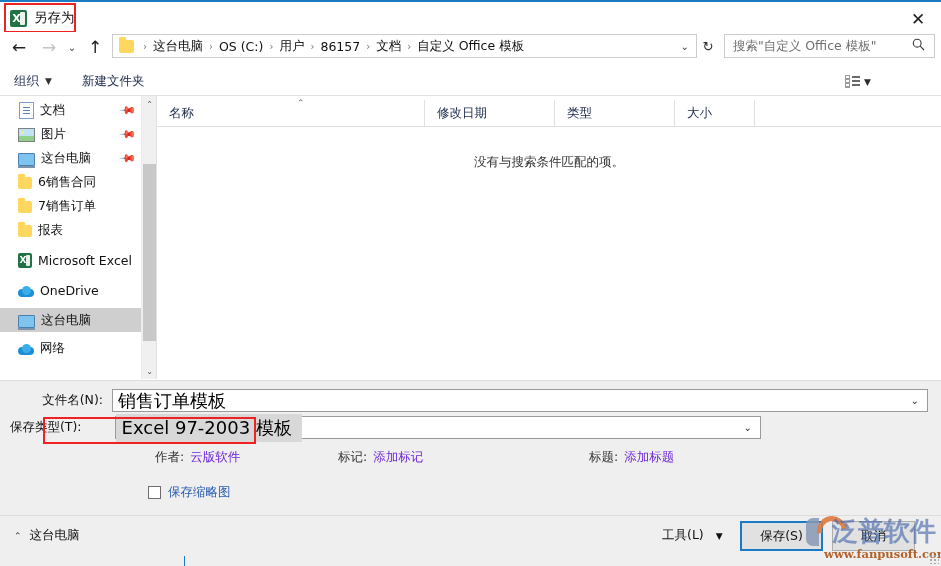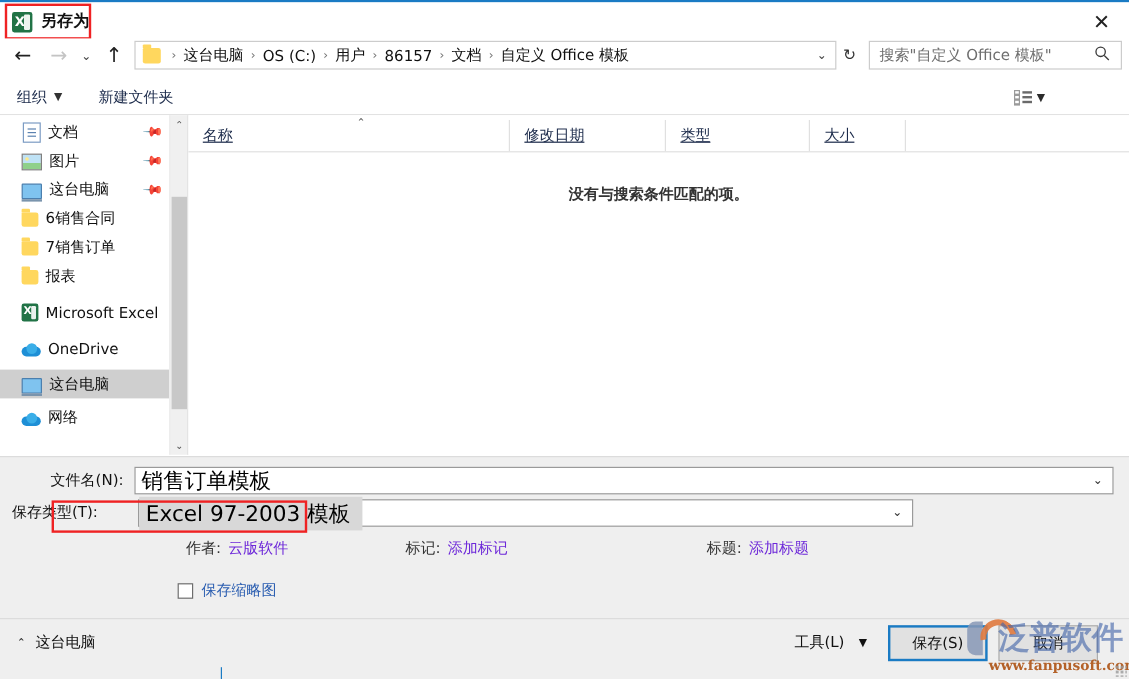--- a/index.html
+++ b/index.html
@@ -15,21 +15,21 @@
   .win-top-border{position:absolute;left:0;top:0;width:941px;height:2px;background:#1a7bc4;}
   .titlebar{position:absolute;left:0;top:2px;width:941px;height:30px;background:#ffffff;}
   .title-wrap{position:absolute;left:7px;top:4px;display:flex;align-items:center;gap:7px;
      height:24px;padding:0 8px 0 3px;box-sizing:border-box;}
   .title-red{position:absolute;left:4px;top:1px;width:72px;height:30px;border:2.5px solid #ef2223;box-sizing:border-box;}
   .xl-icon{width:17px;height:17px;border-radius:2px;background:#217346;position:relative;flex:0 0 auto;
      display:flex;align-items:center;justify-content:center;}
   .xl-icon span{color:#fff;font-size:11px;font-weight:bold;font-family:"DejaVu Sans",sans-serif;line-height:1;}
   .xl-icon::after{content:"";position:absolute;right:2px;top:2px;bottom:2px;width:5px;background:#fff;opacity:.92;border-radius:1px;}
   .xl-icon span{position:relative;z-index:2;left:-2px;}
-  .title-text{font-size:13.5px;color:#111;white-space:nowrap;font-weight:bold;}
+  .title-text{font-size:13.5px;color:#111;white-space:nowrap;}
   .close-btn{position:absolute;right:0;top:2px;width:46px;height:30px;display:flex;align-items:center;justify-content:center;
     font-size:17px;color:#222;font-family:"DejaVu Sans",sans-serif;cursor:default;}
 
   
   .navbar{position:absolute;left:0;top:32px;width:941px;height:30px;background:#ffffff;}
   .nav-btn{position:absolute;top:0;height:30px;display:flex;align-items:center;justify-content:center;color:#444;}
   .nav-back{left:6px;width:26px;font-size:17px;color:#222;}
   .nav-fwd{left:36px;width:26px;font-size:17px;color:#c4c4c4;}
   .nav-recent{left:62px;width:20px;font-size:10px;color:#444;}
   .nav-up{left:82px;width:26px;font-size:17px;color:#222;}
@@ -87,24 +87,24 @@
   .lp-arrow{position:absolute;left:0;width:15px;height:16px;display:flex;align-items:center;justify-content:center;font-size:8px;color:#5a5a5a;}
   .lp-arrow.up{top:0;}
   .lp-arrow.dn{bottom:0;}
   .lp-thumb{position:absolute;left:1px;top:68px;width:13px;height:177px;background:#c8c8c8;}
   .split-v{position:absolute;left:156px;top:96px;width:1px;height:283px;background:#e2e2e2;}
 
   
   .rightpane{position:absolute;left:157px;top:96px;width:784px;height:283px;background:#ffffff;}
   .colhead{position:absolute;left:0;top:4px;width:784px;height:26px;display:flex;}
   .col{position:relative;height:26px;display:flex;align-items:center;font-size:12.5px;color:#1b2a4a;
-     border-right:1px solid #e0e0e0;box-sizing:border-box;padding-left:12px;text-decoration:underline;}
+     border-right:1px solid #e0e0e0;box-sizing:border-box;padding-left:12px;}
   .col-sortmark{position:absolute;left:140px;top:-2px;font-size:9px;color:#6a6a6a;}
   .colhead-line{position:absolute;left:0;top:30px;width:784px;height:1px;background:#e0e0e0;}
-  .emptymsg{position:absolute;left:0;top:58px;width:784px;text-align:center;font-size:12.5px;color:#333;font-weight:bold;}
+  .emptymsg{position:absolute;left:0;top:58px;width:784px;text-align:center;font-size:12.5px;color:#333;}
 
   
   .formarea{position:absolute;left:0;top:380px;width:941px;height:135px;background:#efefef;border-top:1px solid #dcdcdc;}
   .frow{position:absolute;left:0;height:23px;display:flex;align-items:center;}
   .flabel{width:112px;text-align:right;padding-right:9px;font-size:12.5px;color:#111;box-sizing:border-box;white-space:nowrap;}
   .combo{height:23px;border:1px solid #9a9a9a;background:#fff;box-sizing:border-box;display:flex;align-items:center;}
   .combo .val{font-size:18px;color:#000;padding-left:5px;white-space:nowrap;}
   .combo .cv{margin-left:auto;font-size:10px;color:#333;padding-right:8px;}
   .combo.typed .val{background:#d8d8d8;padding:2px 10px 2px 6px;}
   .red-box{position:absolute;border:2.5px solid #ef2223;box-sizing:border-box;}

